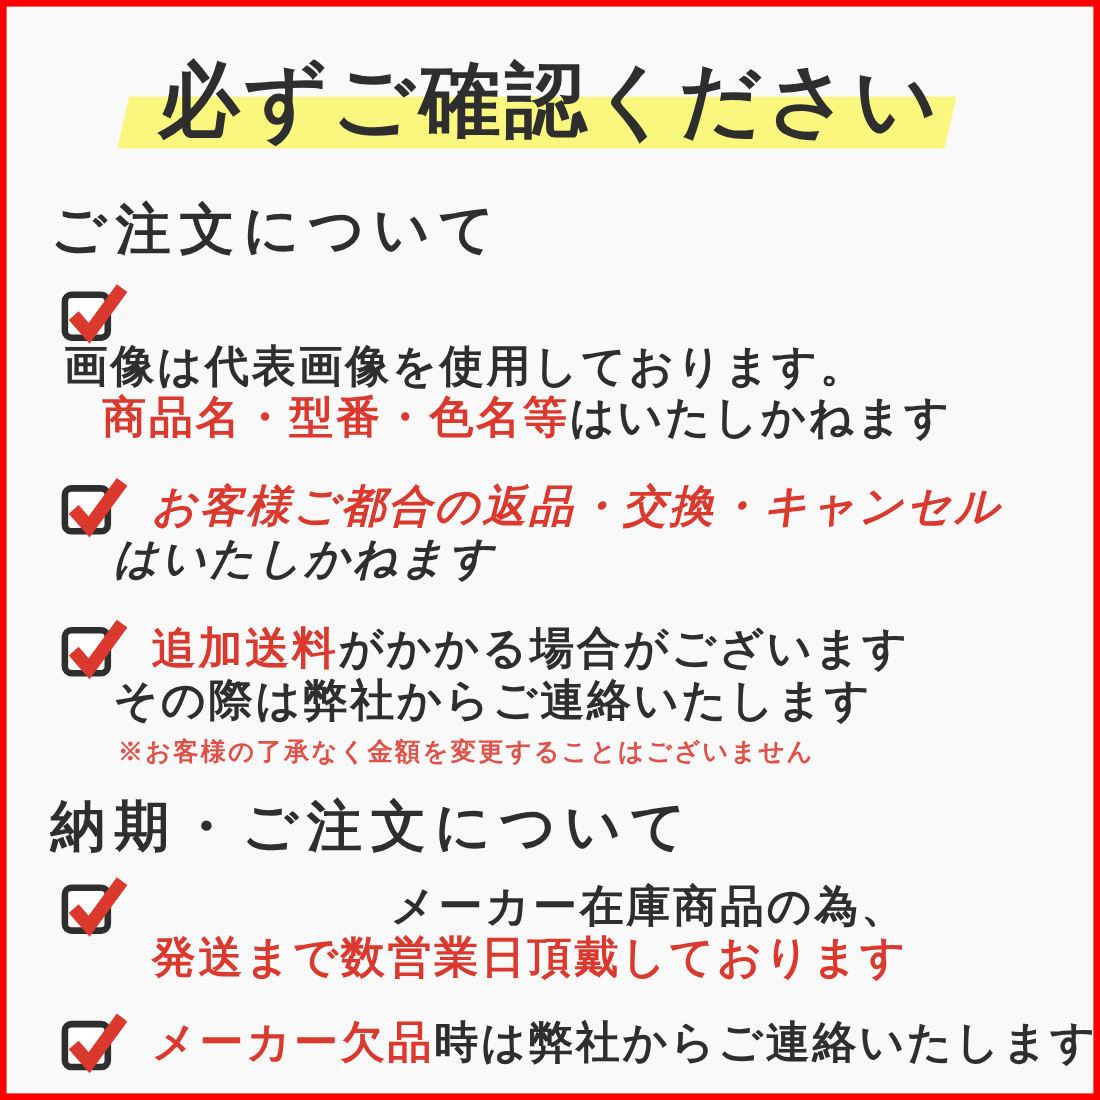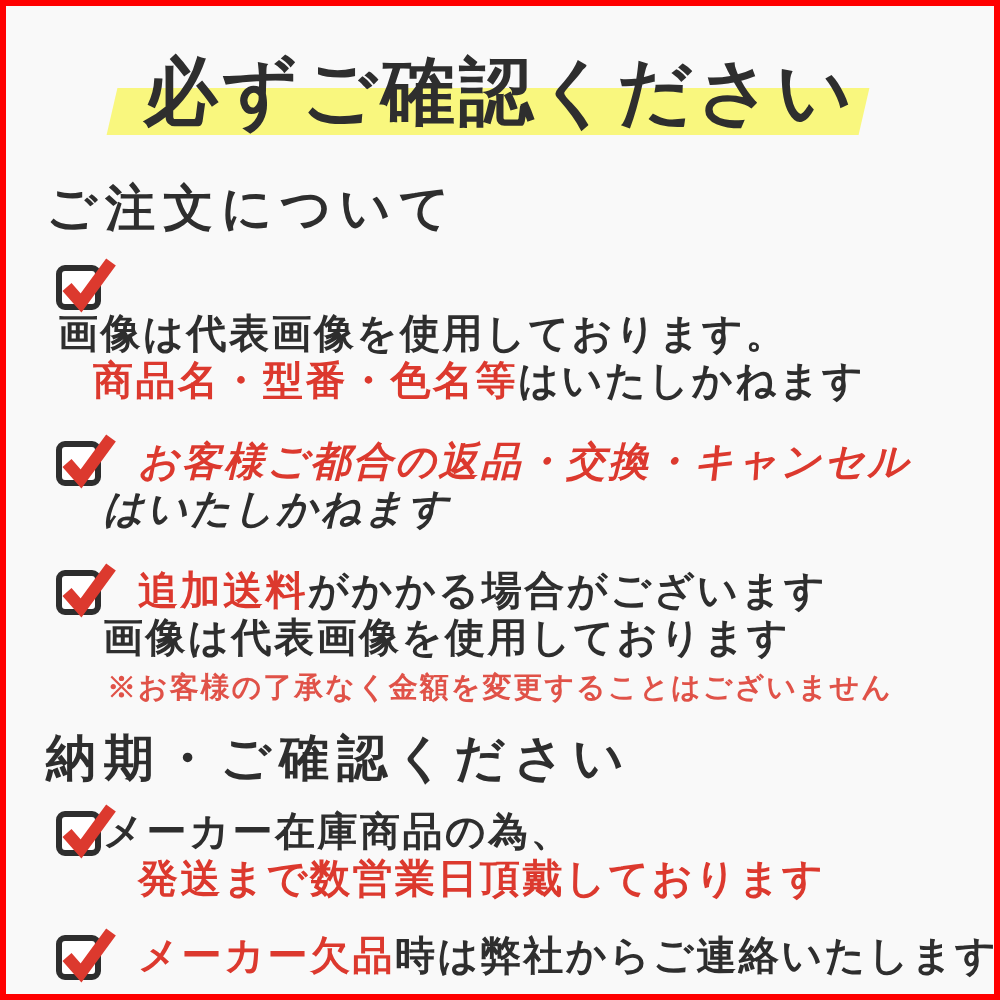--- a/index.html
+++ b/index.html
@@ -71,21 +71,21 @@
   
   .item {
     display: flex;
     align-items: flex-start;
     margin-left: 50px;
     margin-right: 30px;
   }
   .item-1 { margin-top: 26px; flex-direction: column; }
   .item-2 { margin-top: 34px; font-style: italic; }
   .item-3 { margin-top: 36px; }
-  .item-4 { margin-top: 22px; }
+  .item-4 { margin-top: 22px; text-align: right; }
   .item-5 { margin-top: 30px; }
 
   .checkbox {
     position: relative;
     flex: none;
     width: 45px;
     height: 45px;
     margin-top: 3px;
     border: 6px solid var(--checkbox-dark);
     border-radius: 9px;
@@ -106,21 +106,21 @@
     line-height: 1.17;
     letter-spacing: 2.5px;
     font-weight: 600;
   }
   .item-text p { white-space: nowrap; }
   .seg-dark { color: var(--text-dark); }
   .seg-red  { color: var(--accent-red); margin-left: 35px; }
   .note {
     margin-top: 10px;
     margin-left: 4px;
-    font-size: 29px;
+    font-size: 23px;
     letter-spacing: 2px;
     color: var(--note-red);
     font-weight: 600;
     white-space: nowrap;
   }
 </style>
 </head>
 <body>
 
 <div class="page">
@@ -163,26 +163,26 @@
   <div class="item item-3">
     <span class="checkbox">
       <svg viewBox="0 0 56 56" aria-hidden="true">
         <polyline points="8,30 22,46 52,5" fill="none" stroke="var(--accent-red)" stroke-width="12" stroke-linecap="butt" stroke-linejoin="miter"></polyline>
       </svg>
     </span>
     <div class="item-text">
       <p>
         <span class="seg-red">追加送料</span><span class="seg-dark">がかかる場合がございます</span>
       </p>
-      <p><span class="seg-dark">画像は代表画像を使用しております</span></p>
+      <p><span class="seg-dark">その際は弊社からご連絡いたします</span></p>
       <p class="note">※お客様の了承なく金額を変更することはございません</p>
     </div>
   </div>
 
-  <h2 class="section-heading heading-stock">納期・ご確認ください</h2>
+  <h2 class="section-heading heading-stock">納期・ご注文について</h2>
 
   <div class="item item-4">
     <span class="checkbox">
       <svg viewBox="0 0 56 56" aria-hidden="true">
         <polyline points="8,30 22,46 52,5" fill="none" stroke="var(--accent-red)" stroke-width="12" stroke-linecap="butt" stroke-linejoin="miter"></polyline>
       </svg>
     </span>
     <div class="item-text">
       <p><span class="seg-dark">メーカー在庫商品の為、</span></p>
       <p><span class="seg-red">発送まで数営業日頂戴しております</span></p>

